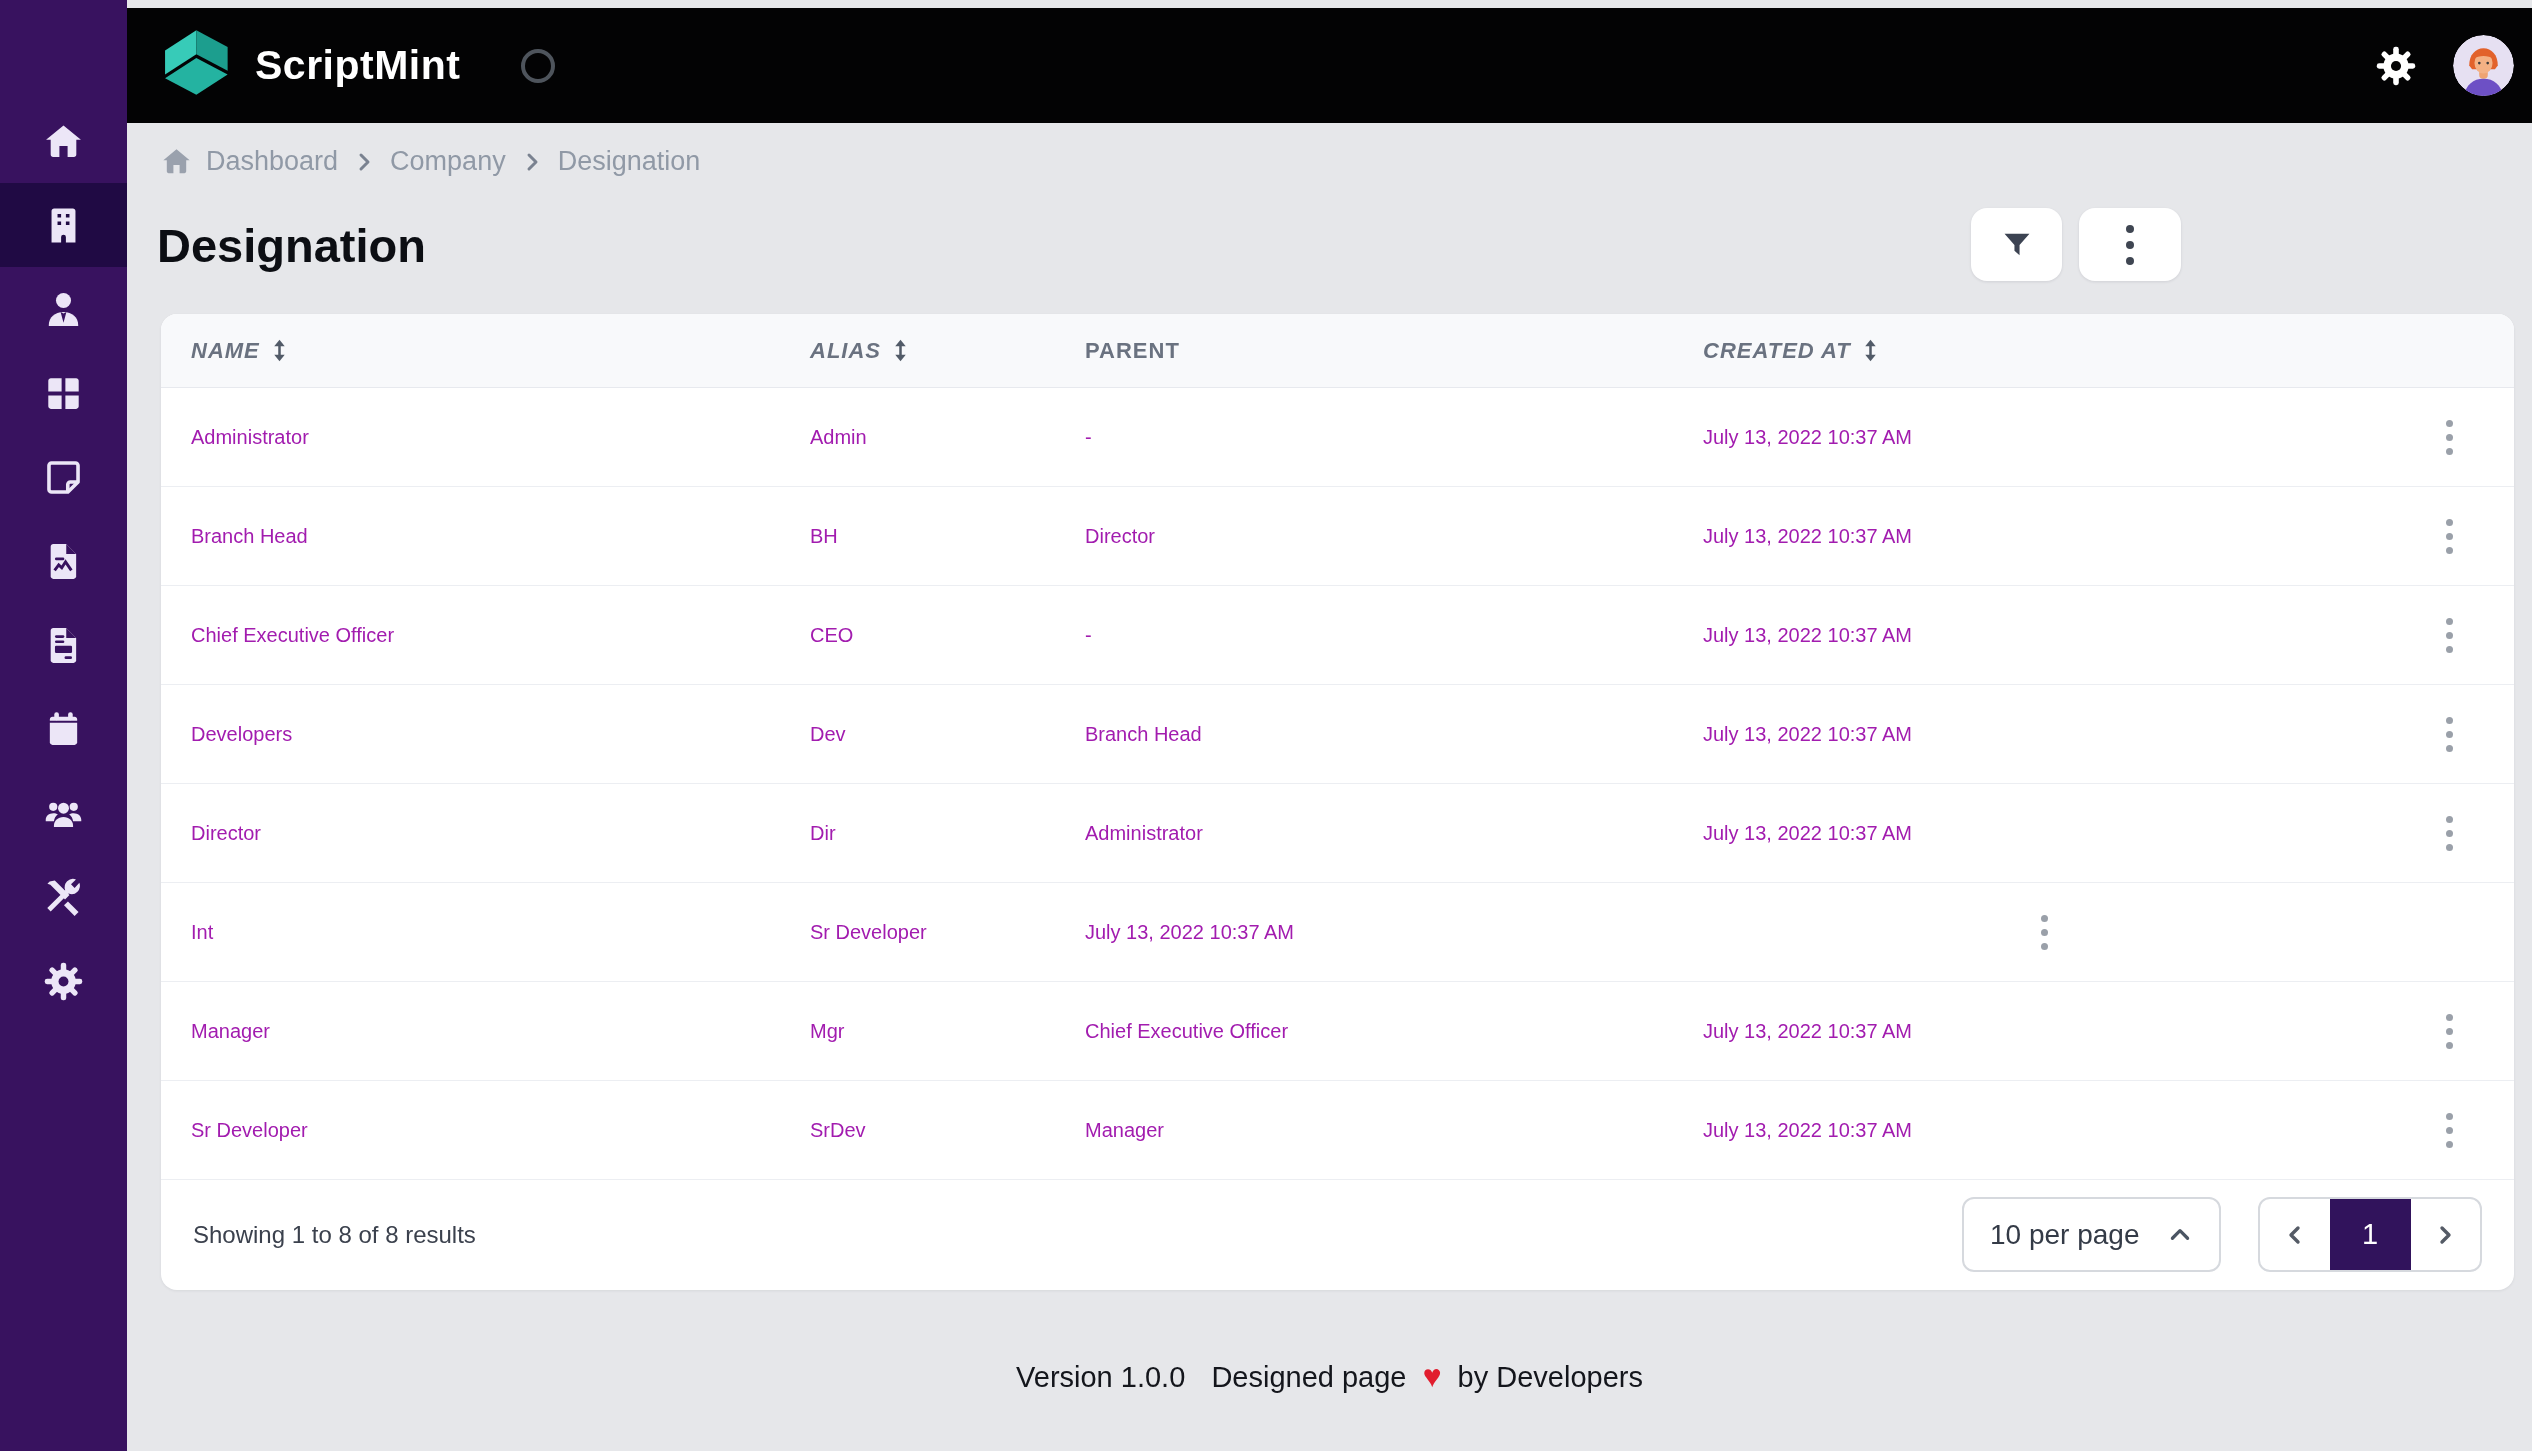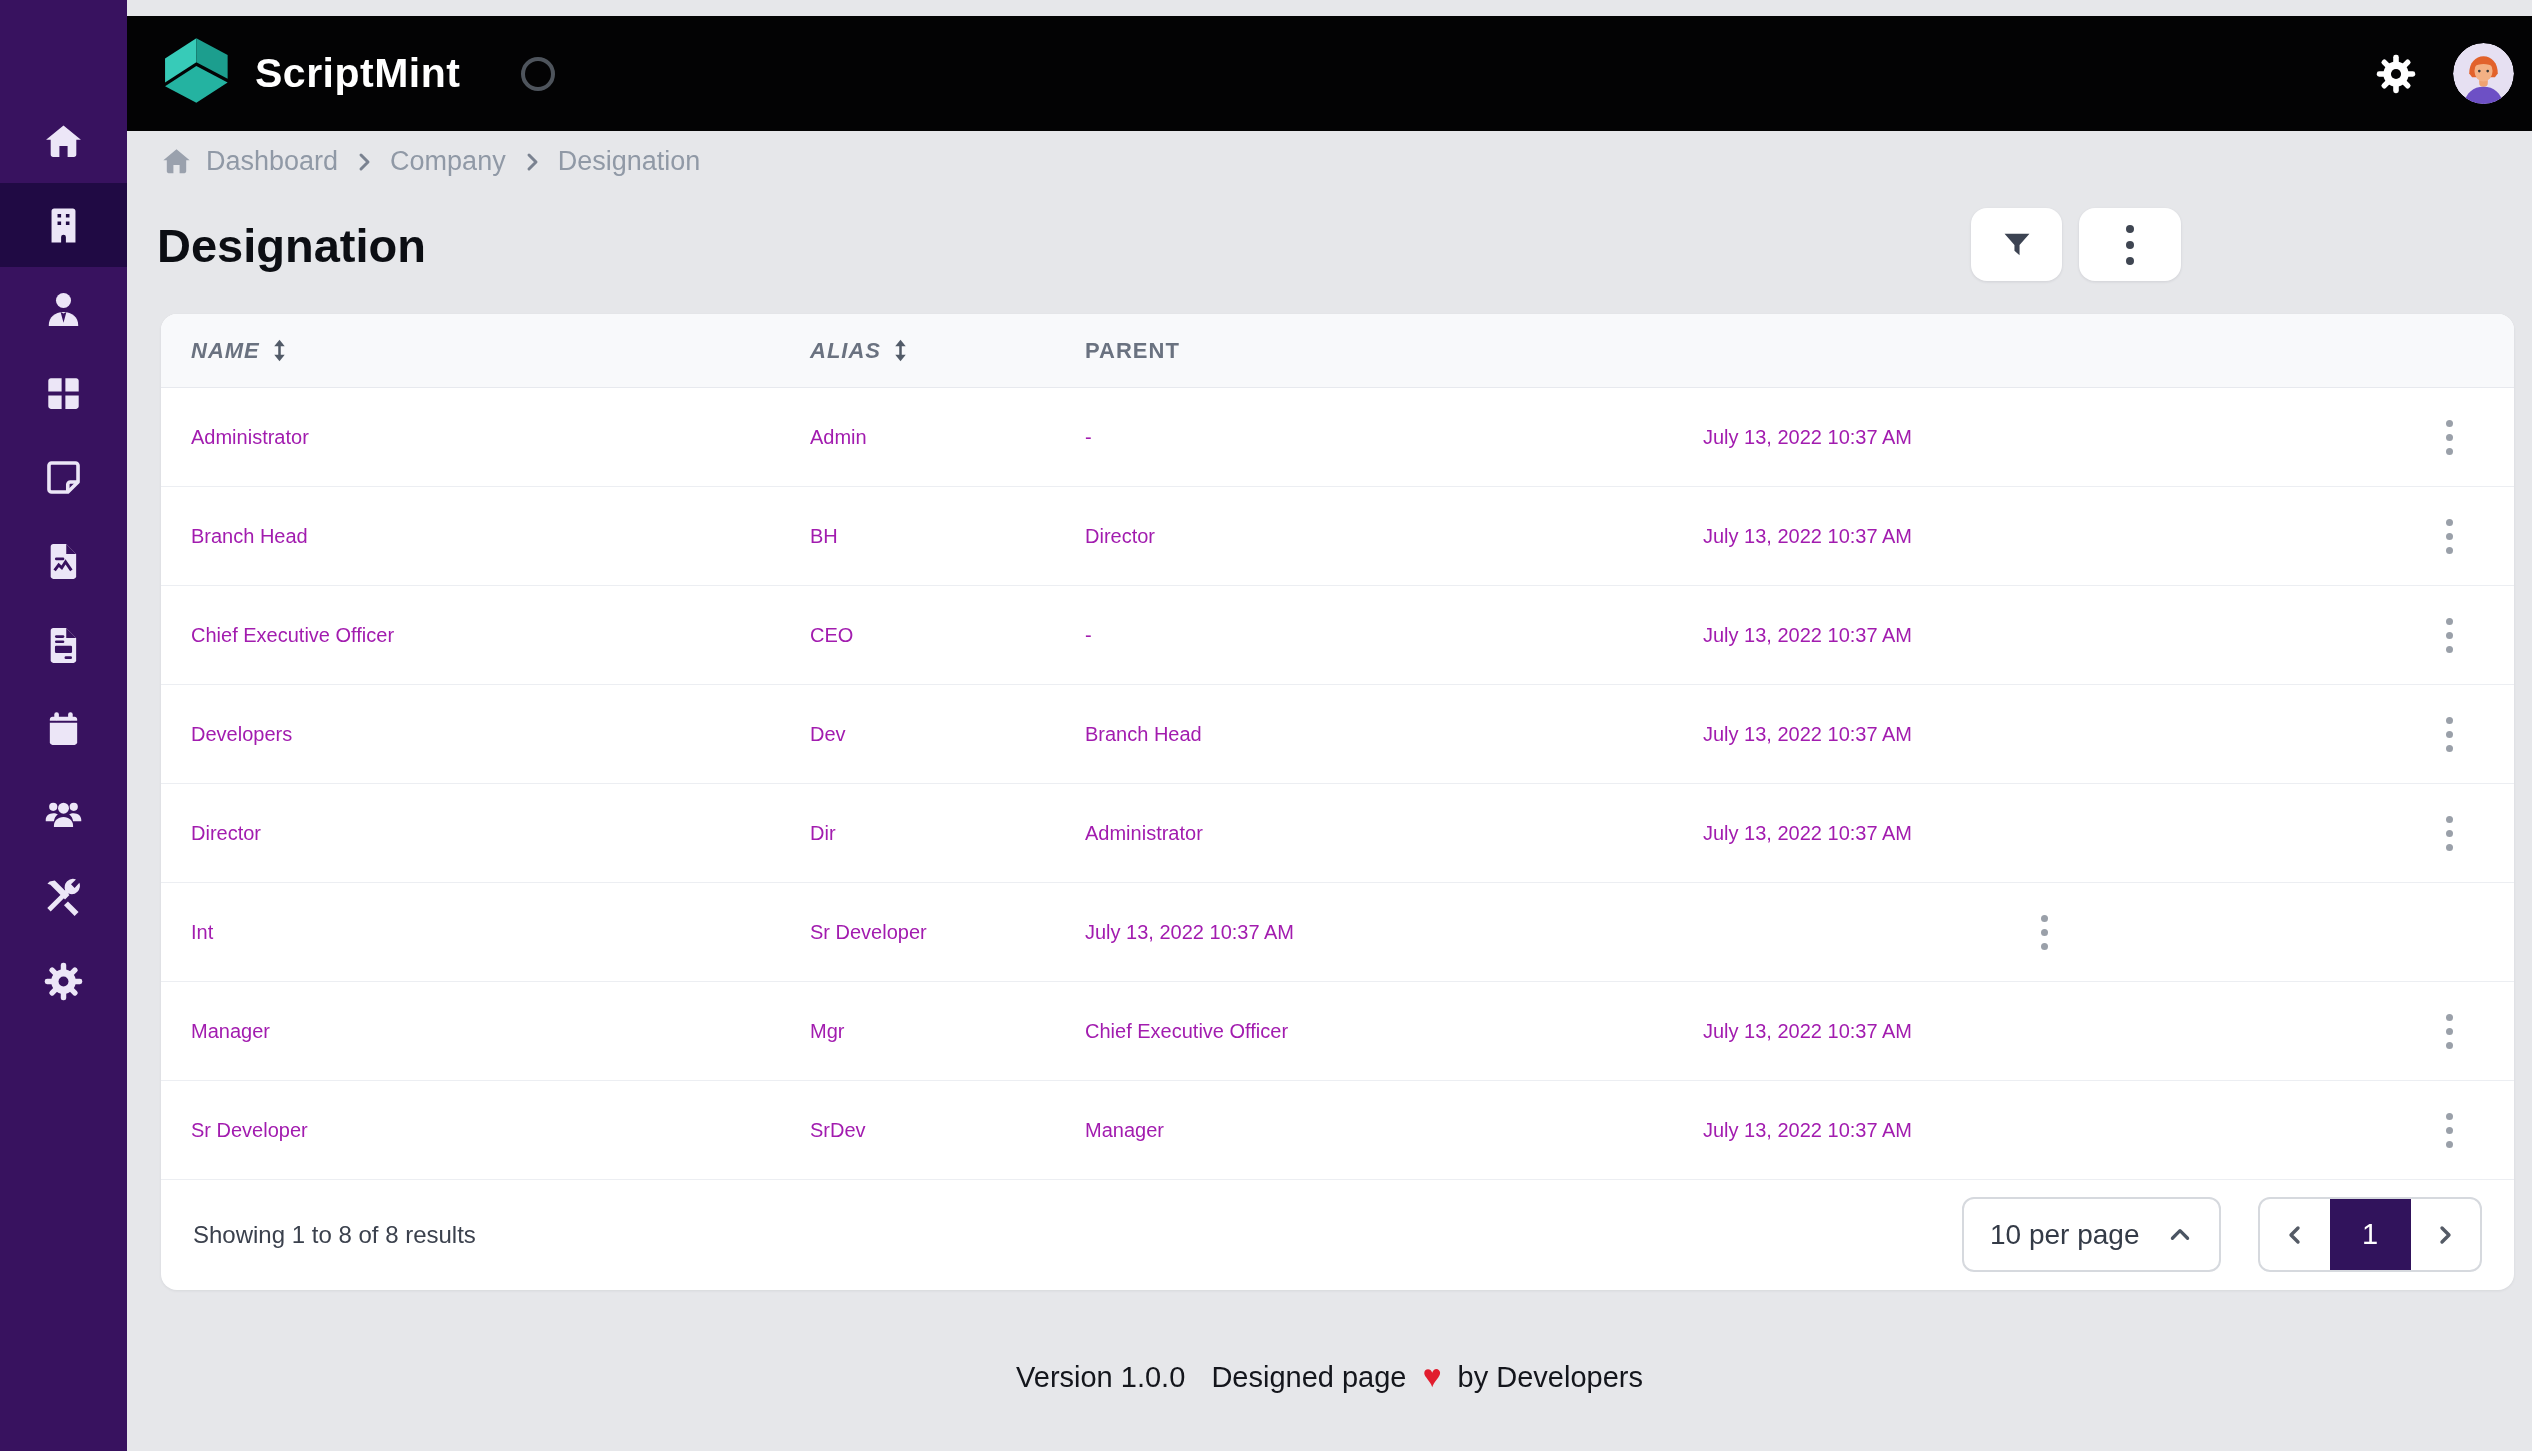--- a/index.html
+++ b/index.html
@@ -1,20 +1,20 @@
 <!DOCTYPE html>
 <html><head>
 <meta charset="utf-8">
 <style>
   * { box-sizing: border-box; margin: 0; padding: 0; }
   body { background:#e6e7ea; font-family:"Liberation Sans", sans-serif; }
   .page { position:relative; width:2532px; height:1451px; background:#e6e7ea; overflow:hidden; }
 
   
-  .topbar { position:absolute; left:127px; top:16px; right:0; height:115px; background:#030304;
+  .topbar { position:absolute; left:127px; top:8px; right:0; height:115px; background:#030304;
             display:flex; align-items:center; z-index:5; }
   .brand { display:flex; align-items:center; gap:20px; margin-left:27px; }
   .brand-name { color:#ffffff; font-size:41px; font-weight:700; letter-spacing:0.5px; }
   .loading-ring { width:34px; height:34px; border:4px solid #4e545c; border-radius:50%; margin-left:61px; }
   .topbar-right { margin-left:auto; display:flex; align-items:center; gap:34px; margin-right:18px; }
   .gear-btn { width:46px; height:46px; display:flex; align-items:center; justify-content:center; color:#ffffff; cursor:pointer; }
   .avatar { width:61px; height:61px; border-radius:50%; overflow:hidden; cursor:pointer; }
 
   
   .sidebar { position:absolute; left:0; top:0; width:127px; height:1451px; background:#38125f;
@@ -295,20 +295,30 @@
             <svg viewBox="0 0 16 22" fill="currentColor">
               <path d="M8 .8 13 7H3z"></path>
               <rect x="6.8" y="6" width="2.4" height="10"></rect>
               <path d="M8 21.2 3 15h10z"></path>
             </svg>
           </span>
         </div>
         <div class="th">
           <span>PARENT</span>
         </div>
+        <div class="th sortable">
+          <span>CREATED AT</span>
+          <span class="sort-ic">
+            <svg viewBox="0 0 16 22" fill="currentColor">
+              <path d="M8 .8 13 7H3z"></path>
+              <rect x="6.8" y="6" width="2.4" height="10"></rect>
+              <path d="M8 21.2 3 15h10z"></path>
+            </svg>
+          </span>
+        </div>
       </div>
     <div id="tbody">
         <div class="tr">
           <span>Administrator</span>
           <span>Admin</span>
           <span>-</span>
           <span>July 13, 2022 10:37 AM</span>
           <div class="td-action">
             <span class="rdot"></span>
             <span class="rdot"></span>

